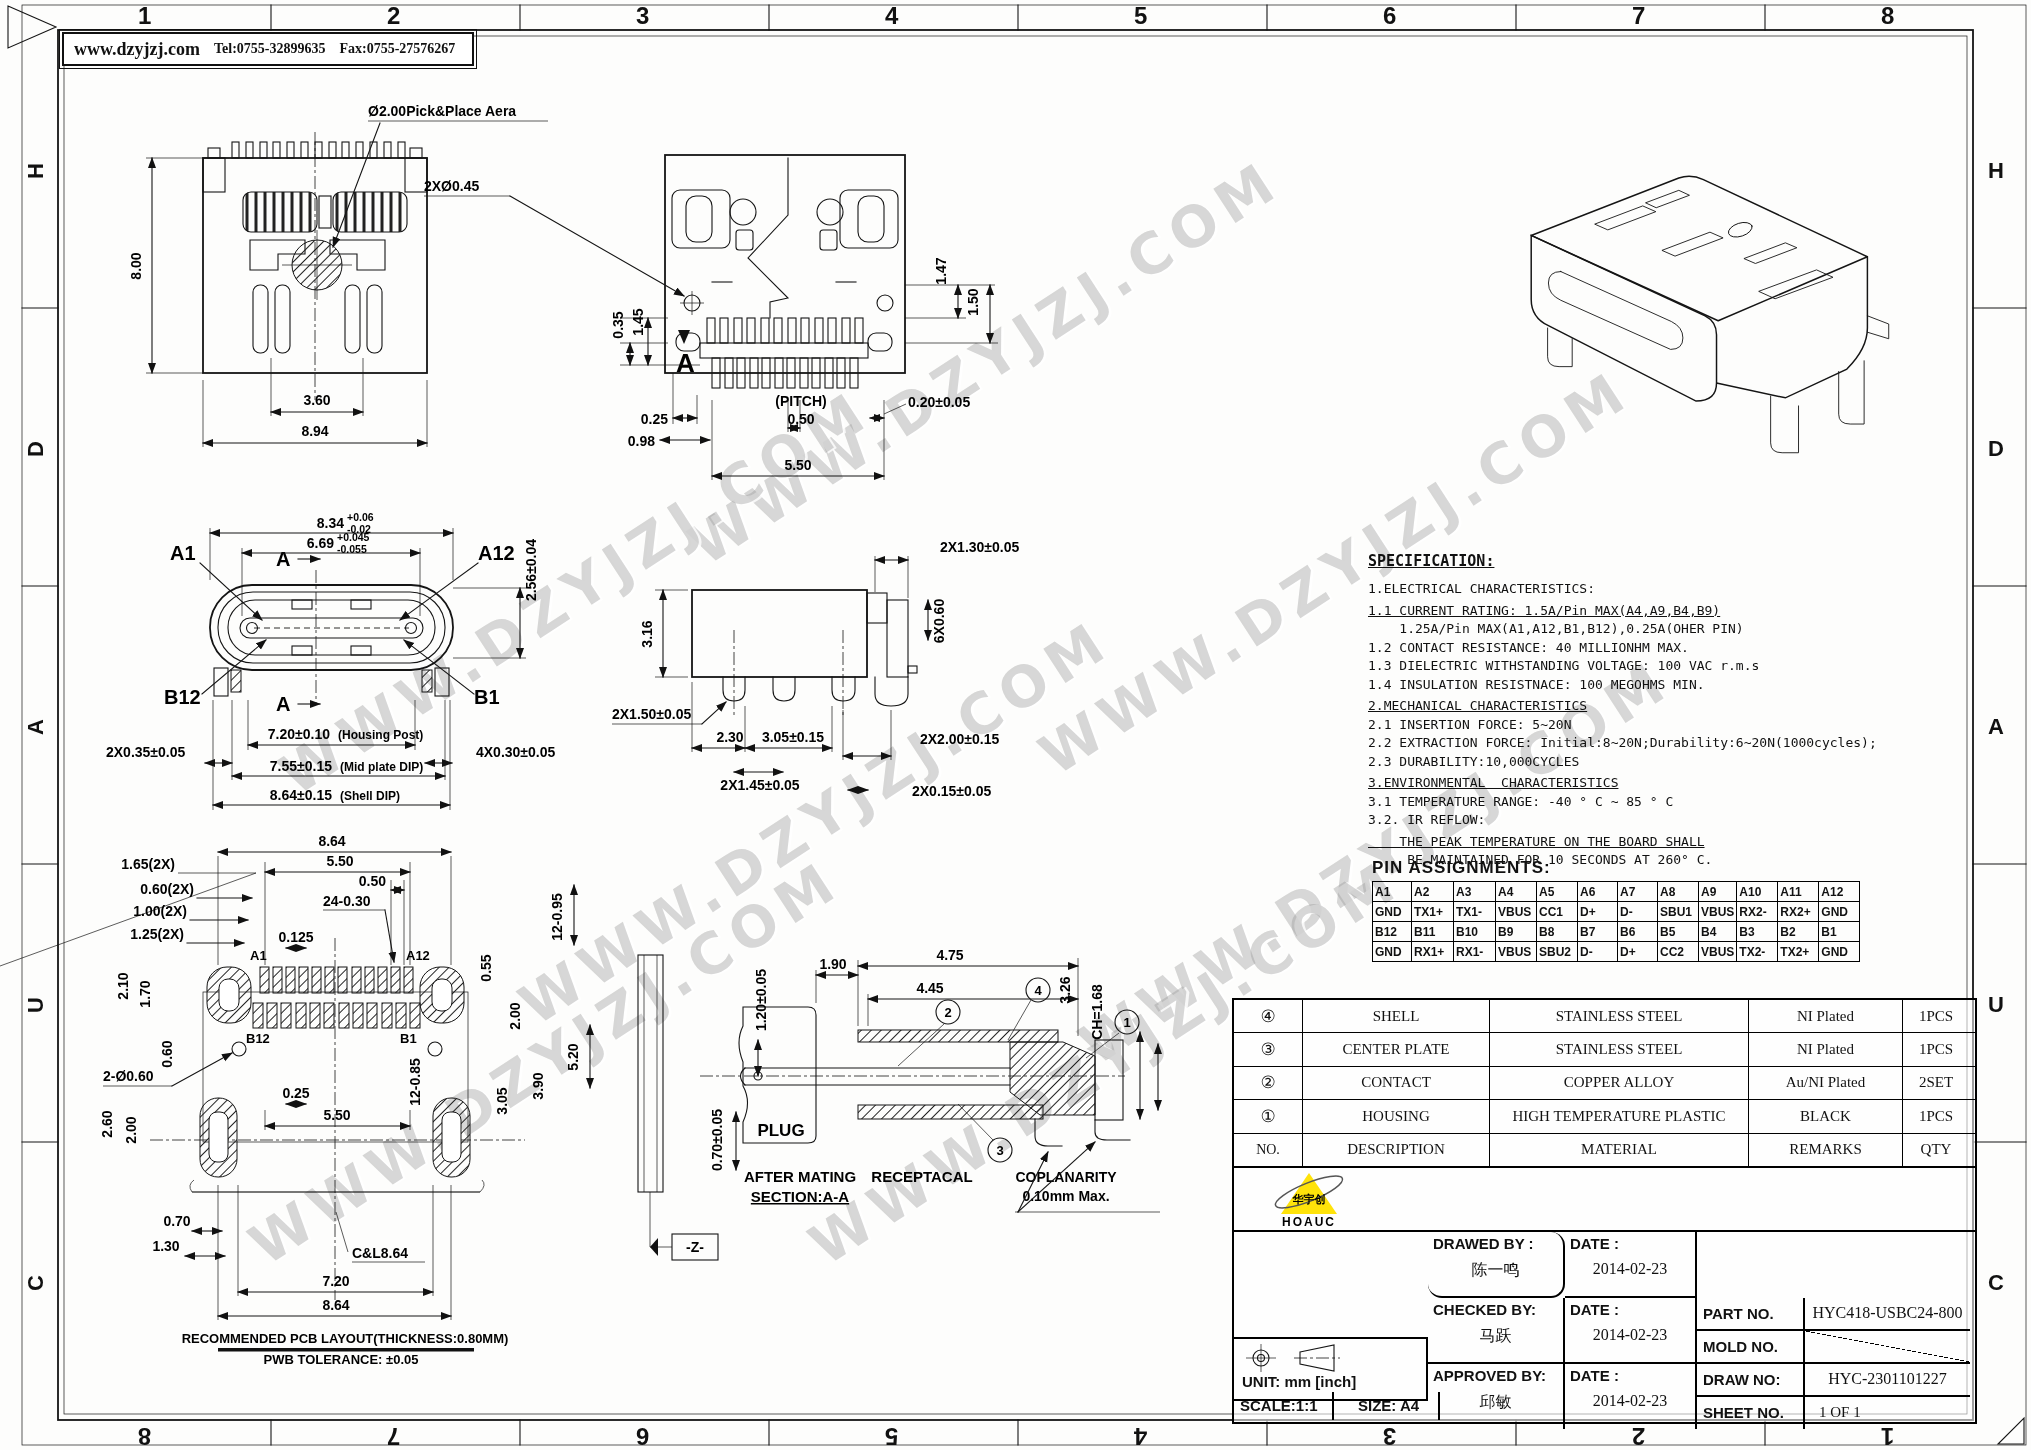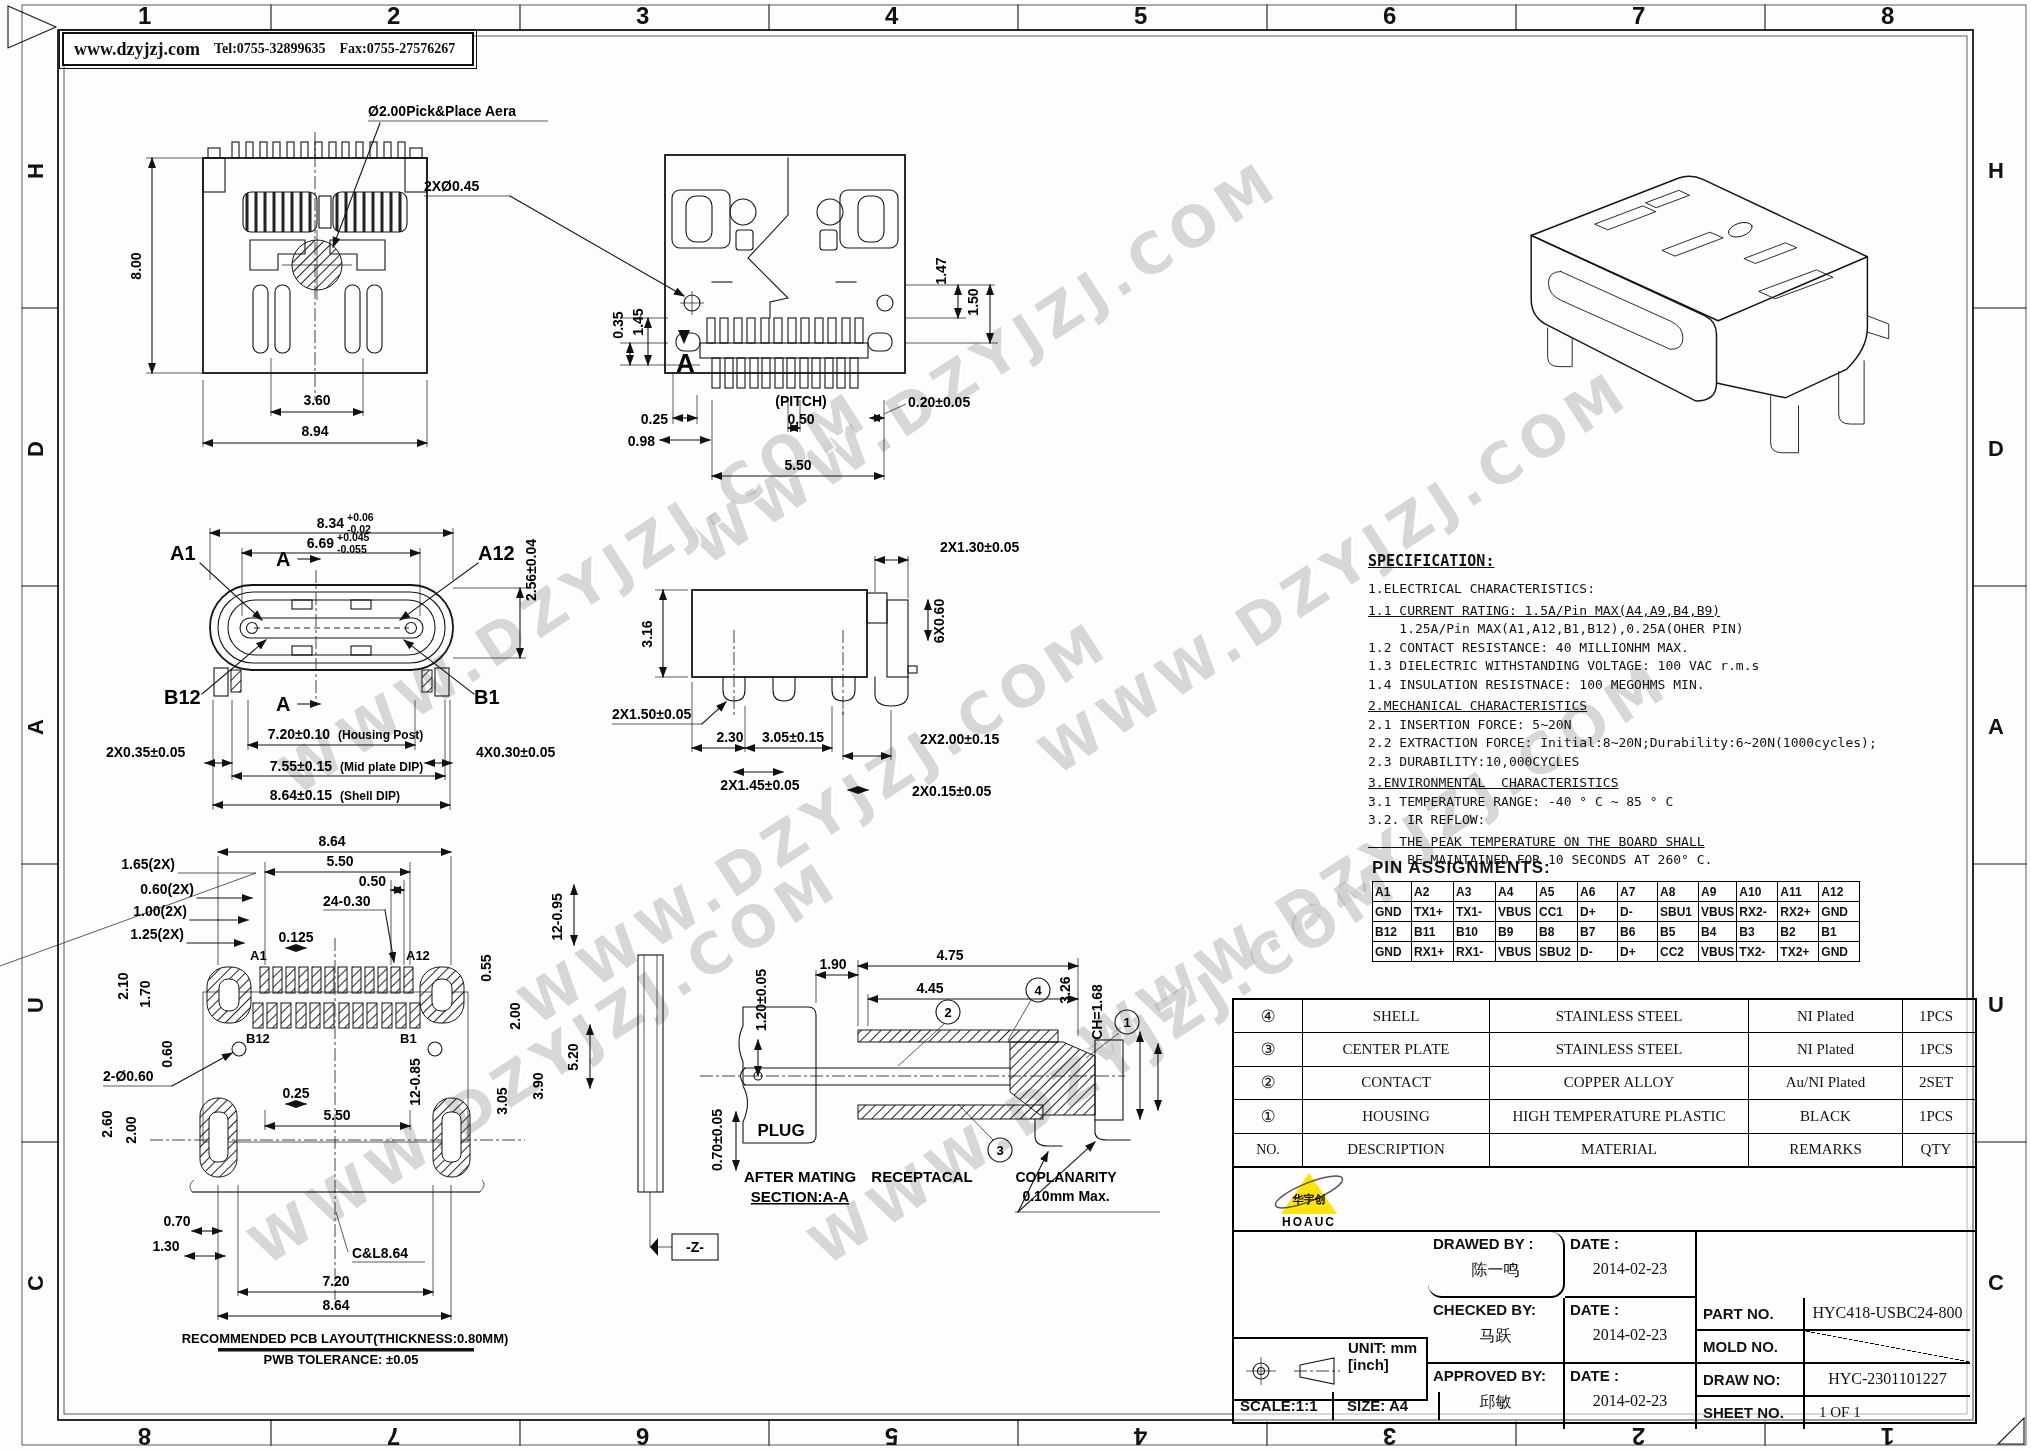--- a/index.html
+++ b/index.html
@@ -724,38 +724,38 @@
           <polygon points="60,3 88,44 32,44" fill="#FFE30A"></polygon>
           <ellipse cx="60" cy="22" rx="36" ry="9" transform="rotate(-22 60 22)" fill="none" stroke="#555" stroke-width="1.5"></ellipse>
           <text x="60" y="33" text-anchor="middle" style="font:bold 11px 'Liberation Sans',sans-serif" fill="#cc1111">华宇创</text>
           <text x="60" y="56" text-anchor="middle" style="font:bold 12px 'Liberation Sans',sans-serif;letter-spacing:2px" fill="#111">HOAUC</text>
         </svg>
       </div>
     </div>
 
     <div class="tblock">
 
-      <div class="cell br bb" style="left:0;top:105px;width:194px;height:64px;display:flex;flex-direction:row;justify-content:flex-start;border-top:2px solid #000;">
+      <div class="cell br bb" style="left:0;top:105px;width:194px;height:64px;display:flex;flex-direction:column;justify-content:flex-start;border-top:2px solid #000;">
         <div style="display:flex;align-items:center;gap:16px;padding:4px 0 0 10px;">
           <svg width="34" height="30" viewBox="0 0 34 30">
             <circle cx="17" cy="15" r="8" class="s"></circle>
               <circle cx="17" cy="15" r="3.5" class="s"></circle>
             <line x1="2" y1="15" x2="32" y2="15" class="thin"></line>
               <line x1="17" y1="1" x2="17" y2="29" class="thin"></line>
           </svg>
           <svg width="46" height="30" viewBox="0 0 46 30">
             <path d="M6,9 L40,2 L40,28 L6,21 Z" class="s"></path>
             <line x1="0" y1="15" x2="46" y2="15" class="cl"></line>
           </svg>
         </div>
         <div class="tb-lbl" style="padding:0 0 4px 8px;">UNIT:  mm  [inch]</div>
       </div>
       <div class="cell br" style="left:0;top:160px;width:206px;height:28px;display:flex;">
         <div class="tb-lbl" style="width:92px;border-right:2px solid #000;display:flex;align-items:center;padding-left:6px;">SCALE:1:1</div>
-        <div class="tb-lbl" style="flex:1;display:flex;align-items:center;padding-left:13px;text-align:center;">SIZE:  A4</div>
+        <div class="tb-lbl" style="flex:1;display:flex;align-items:center;padding-left:24px;text-align:center;">SIZE:  A4</div>
       </div>
 
       <div class="cell br bb" style="left:194px;top:0;width:137px;height:66px;border-radius:14px;">
         <div class="tb-lbl" style="padding:3px 0 0 5px">DRAWED BY :</div>
         <div class="tb-val" style="margin-top:8px">陈一鸣</div>
       </div>
       <div class="cell br bb" style="left:331px;top:0;width:132px;height:66px;">
         <div class="tb-lbl" style="padding:3px 0 0 5px">DATE :</div>
         <div class="tb-val" style="margin-top:8px">2014-02-23</div>
       </div>

